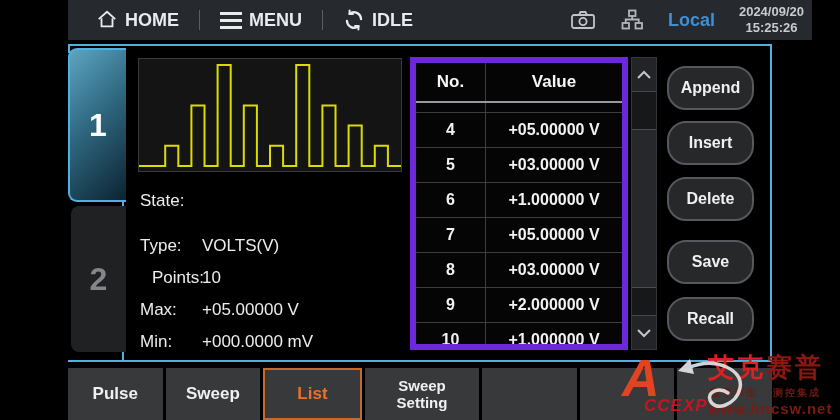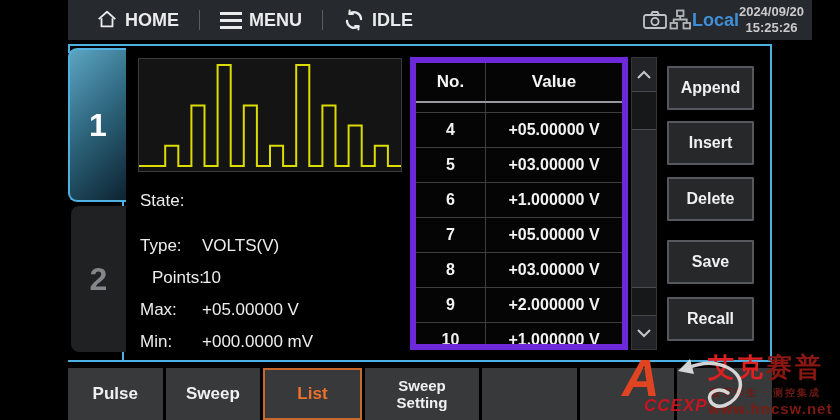--- a/index.html
+++ b/index.html
@@ -6,21 +6,21 @@
   html,body { background:#000; }
   body { font-family:"Liberation Sans","DejaVu Sans",sans-serif; }
   #screen { position:relative; width:840px; height:420px; background:#000; overflow:hidden; }
 
   
   #topbar { position:absolute; left:68px; top:0; width:744px; height:40px;
             background:#26292d; display:flex; align-items:center; padding:0 8px 0 28px; }
   .tb-group { display:flex; align-items:center; gap:7px; color:#e9ebed; font-weight:700; font-size:18px; }
   .tb-div { width:1px; height:20px; background:#5a5e63; margin:0 20px; }
   .tb-icon svg { display:block; }
-  #tb-right { margin-left:auto; display:flex; align-items:center; }
+  #tb-right { margin-left:auto; display:flex; align-items:center; gap:24px; }
   #local-label { color:#3f8fd8; font-weight:700; font-size:18px; }
   #datetime { color:#c9cbce; font-weight:700; font-size:13px; line-height:1.25; text-align:center; }
   .hamburger { display:flex; flex-direction:column; gap:4px; }
   .hamburger span { display:block; width:22px; height:3px; background:#e9ebed; }
 
   
   #panel { position:absolute; left:68px; top:44px; width:704px; height:318px;
            border-top:2px solid #4fb0e2; border-right:2px solid #4fb0e2; border-bottom:2px solid #4fb0e2; }
   #panel-left-stub { position:absolute; left:68px; top:44px; width:2px; height:9px; background:#4fb0e2; }
   #panel-left-lower { position:absolute; left:122px; top:201px; width:2px; height:161px; background:#4fb0e2; }
@@ -65,21 +65,21 @@
              background:#17181a; border:1px solid #35373a; }
   .sb-btn { position:absolute; left:0; width:100%; height:34px; background:#222427;
             display:flex; align-items:center; justify-content:center; }
   #sb-up { top:0; border-bottom:1px solid #44474a; }
   #sb-down { bottom:0; border-top:1px solid #44474a; }
   #sb-thumb { position:absolute; left:0; top:71px; width:100%; height:159px;
               background:#26282b; border-top:1px solid #4a4d50; border-bottom:1px solid #4a4d50; }
 
   
   .act-btn { position:absolute; left:667px; width:87px; height:44px;
-             background:#27282a; border:2px solid #55585c; border-radius:1px;
+             background:#27282a; border:2px solid #55585c; border-radius:19px;
              color:#f0f0f0; font-weight:600; font-size:16px;
              font-family:"Liberation Sans","DejaVu Sans",sans-serif;
              display:flex; align-items:center; justify-content:center; cursor:pointer; }
 
   
   #bottom-tabs { position:absolute; left:68px; top:368px; width:704px; height:52px;
                  display:flex; gap:3px; }
   .b-tab { flex:1; background:#37393b; color:#f0f0f0; font-weight:700; font-size:17px;
            display:flex; align-items:center; justify-content:center; text-align:center;
            line-height:1.15; cursor:pointer; }

